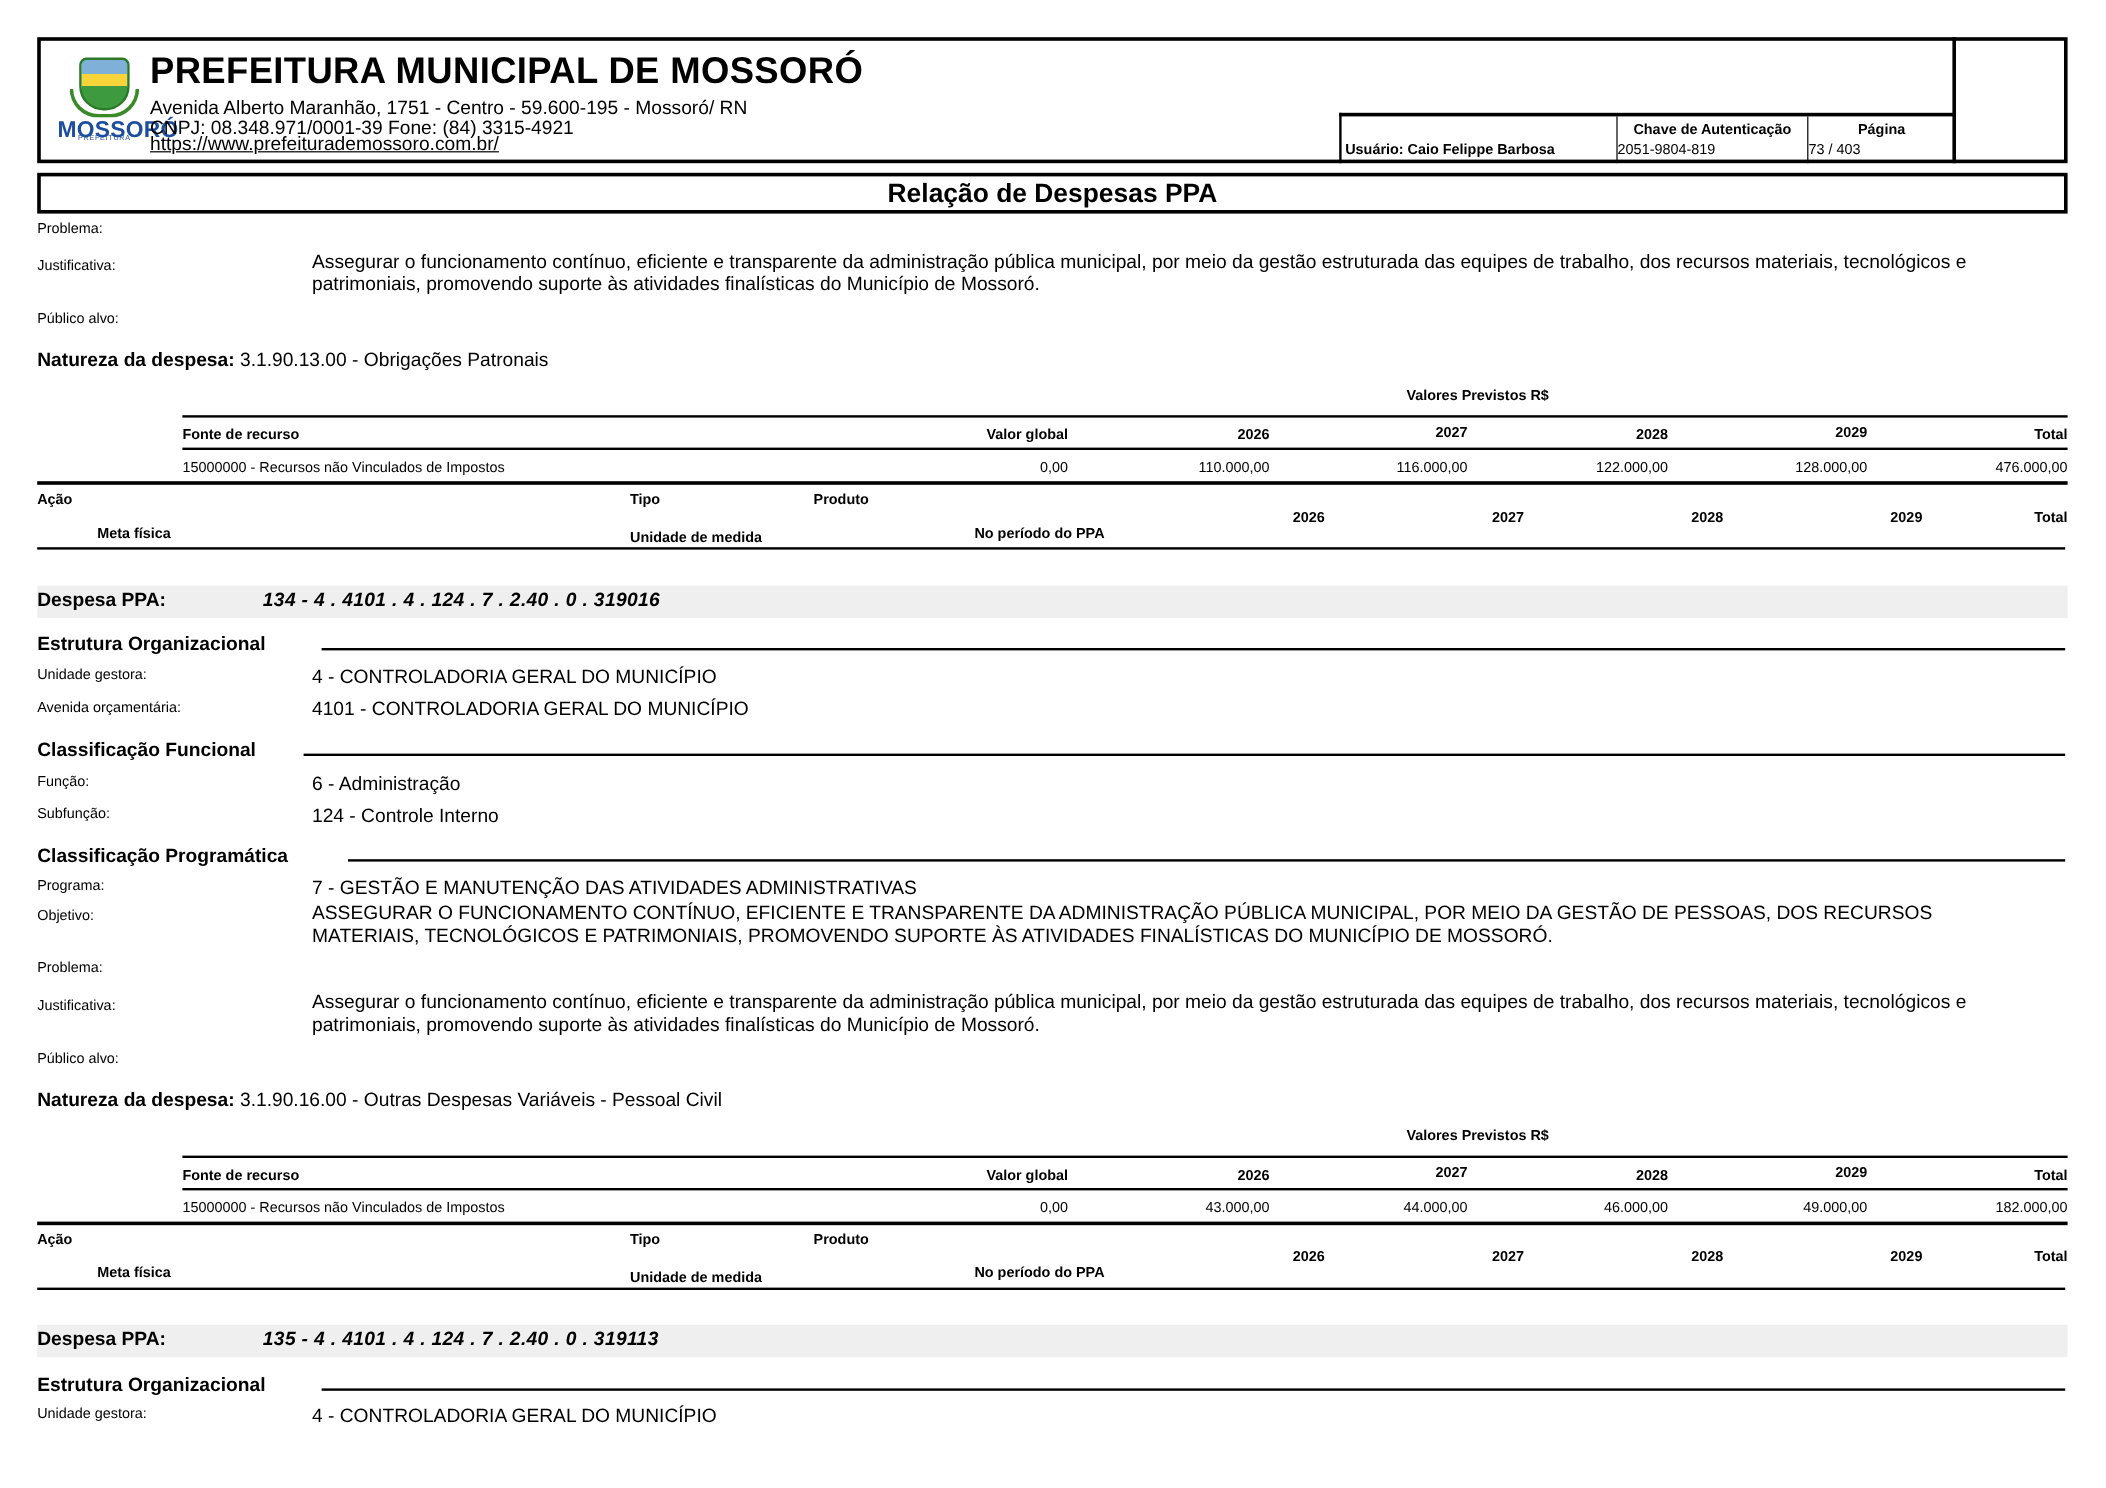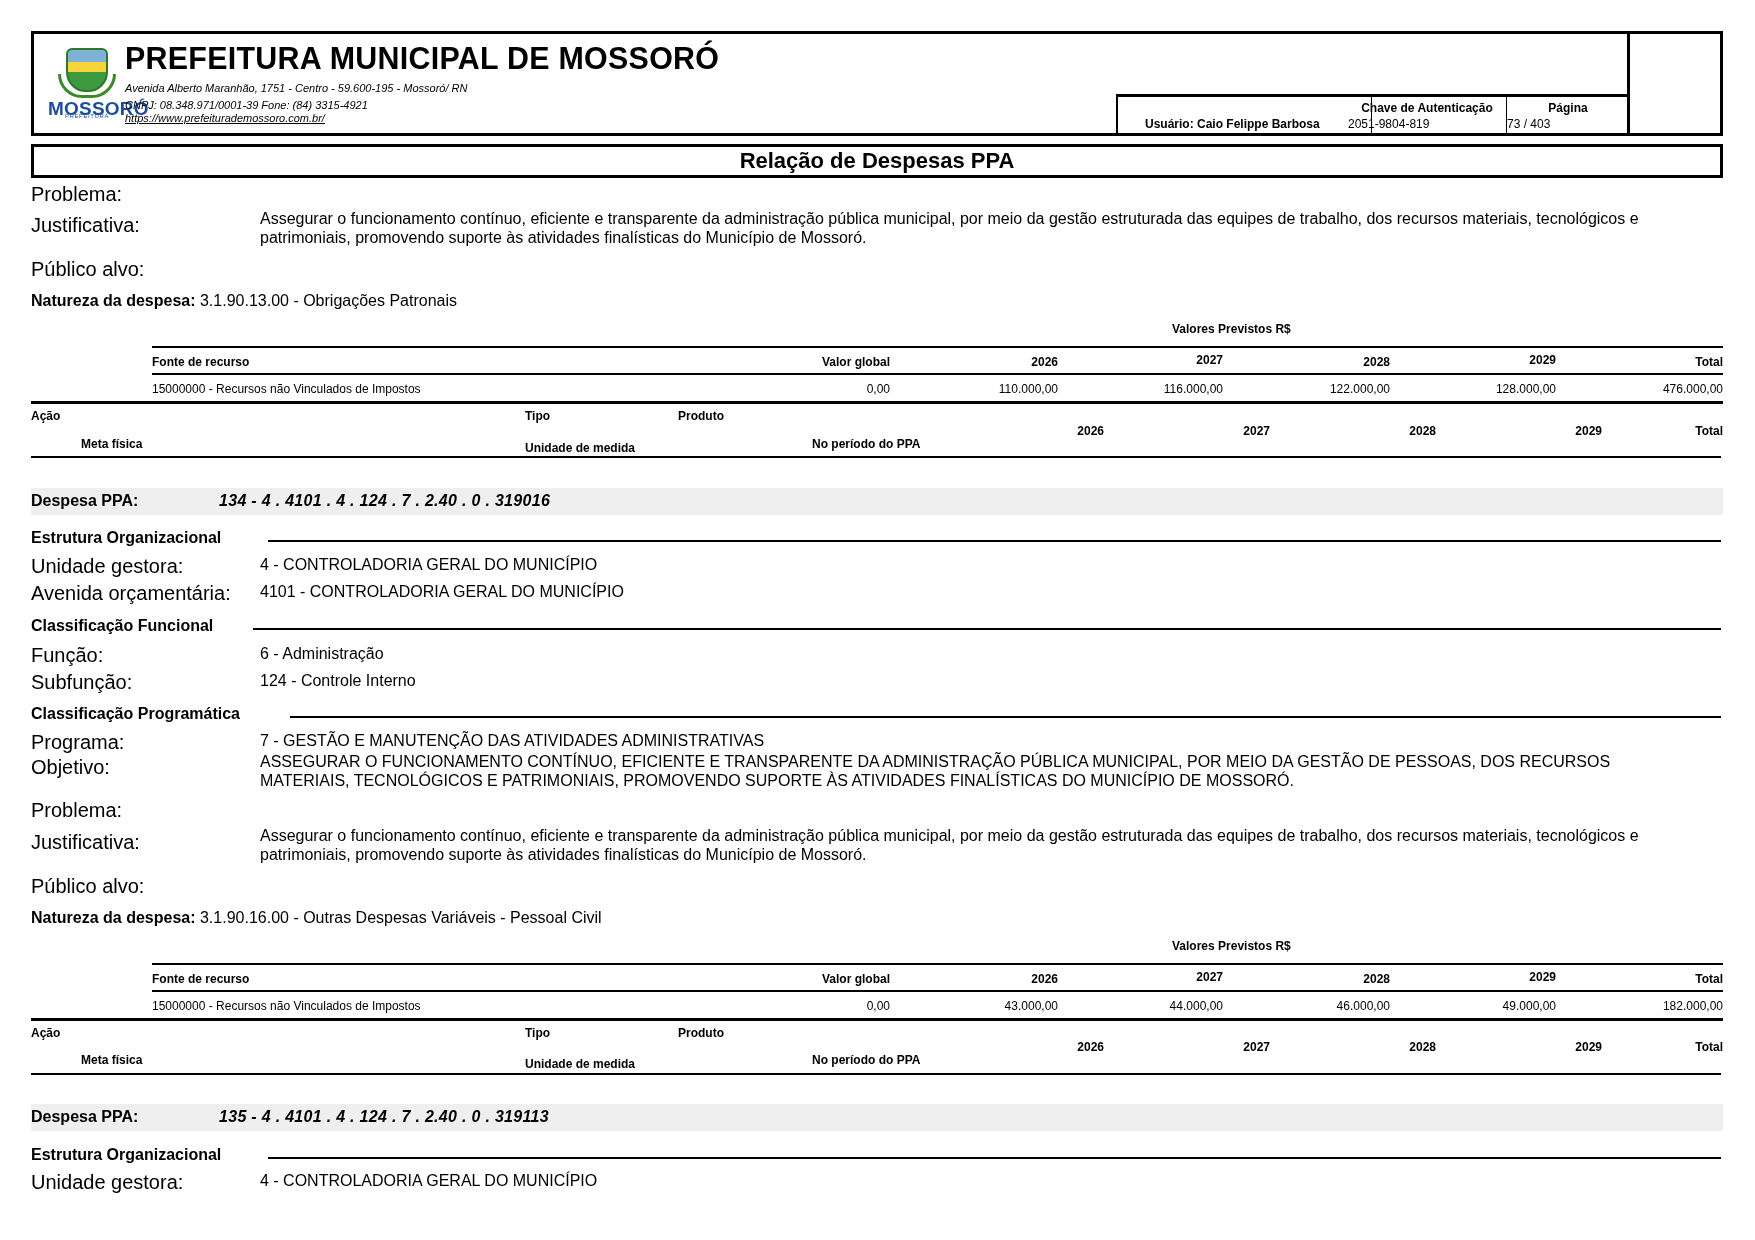--- a/index.html
+++ b/index.html
@@ -11,33 +11,33 @@
   .hdr { left: 31px; top: 31px; width: 1692px; height: 105px; border: 3px solid #000; }
   .hdr-right-cell { left: 1627px; top: 31px; width: 96px; height: 105px; border-left: 3px solid #000; }
   .logo { left: 48px; top: 48px; width: 78px; height: 74px; }
   .logo-shield { position: absolute; left: 18px; top: 0; width: 42px; height: 44px; border-radius: 6px 6px 20px 20px;
     background: linear-gradient(#7fb0d8 0 30%, #f6d43a 30% 55%, #3e9a3e 55% 100%); border: 2px solid #2a7a2a; }
   .logo-laurel { position: absolute; left: 10px; top: 26px; width: 58px; height: 24px; border: 3px solid #3a8a2a; border-top: none; border-radius: 0 0 30px 30px; }
   .logo-text { position: absolute; left: 0; top: 50px; width: 78px; text-align: center; font-weight: bold; font-size: 19px; color: #1d4e9e; letter-spacing: 0.2px; }
   .logo-sub { position: absolute; left: 0; top: 65px; width: 78px; text-align: center; font-size: 6px; color: #1d4e9e; letter-spacing: 0.6px; }
 
   .org-title { left: 125px; top: 41px; font-size: 31px; font-weight: bold; letter-spacing: 0.3px; transform: scaleX(0.98); transform-origin: left; }
-  .org-line { left: 125px; font-size: 11px; font-style: italic; }
+  .org-line { left: 125px; font-size: 16px; }
   .org-link { text-decoration: underline; }
 
   .user-box { left: 1116px; top: 94px; width: 514px; height: 42px; border-top: 3px solid #000; border-left: 2px solid #000; }
   .user-cell { position: absolute; top: 0; height: 39px; border-right: 1.5px solid #000; font-size: 12px; }
   .user-cell .t { position: absolute; left: 0; right: 0; top: 4px; text-align: center; font-weight: bold; }
   .user-cell .v { position: absolute; left: 0; right: 0; top: 20px; text-align: left; }
   .user-name { left: 3px; top: 20px; font-weight: bold; font-size: 12px; position: absolute; }
 
   .title-box { left: 31px; top: 144px; width: 1692px; height: 34px; border: 3px solid #000; text-align: center; font-weight: bold; font-size: 22px; line-height: 28px; }
 
   
-  .lbl { position: absolute; left: 31px; font-size: 20px; }
+  .lbl { position: absolute; left: 31px; font-size: 12px; }
   .val { position: absolute; left: 260px; font-size: 16px; width: 1440px; line-height: 19px; }
   .section-h { position: absolute; left: 31px; font-size: 16px; font-weight: bold; }
   .section-rule { position: absolute; height: 1.5px; background: #000; }
   .nat { position: absolute; left: 31px; font-size: 16px; }
   .nat b { font-weight: bold; }
 
   .vp-h { position: absolute; font-size: 12px; font-weight: bold; }
   .rule { position: absolute; background: #000; }
   .th { position: absolute; font-size: 12px; font-weight: bold; }
   .td { position: absolute; font-size: 12px; }
@@ -59,21 +59,21 @@
   <div class="logo-text">MOSSORÓ</div>
   <div class="logo-sub">PREFEITURA</div>
 </div>
 
 <div class="abs org-title">PREFEITURA MUNICIPAL DE MOSSORÓ</div>
 <div class="abs org-line" style="top:82px">Avenida Alberto Maranhão, 1751 - Centro - 59.600-195 - Mossoró/ RN</div>
 <div class="abs org-line" style="top:99px">CNPJ: 08.348.971/0001-39 Fone: (84) 3315-4921</div>
 <div class="abs org-line org-link" style="top:112px">https://www.prefeiturademossoro.com.br/</div>
 
 <div class="abs user-box">
-  <div class="user-cell" style="left:0;width:230px;margin-left:24px;">
+  <div class="user-cell" style="left:0;width:230px;">
     <span class="user-name">Usuário: Caio Felippe Barbosa</span>
   </div>
   <div class="user-cell" style="left:230px;width:159px;">
     <div class="t">Chave de Autenticação</div>
     <div class="v">2051-9804-819</div>
   </div>
   <div class="user-cell" style="left:389px;width:122px;border-right:none;">
     <div class="t">Página</div>
     <div class="v">73 / 403</div>
   </div>

